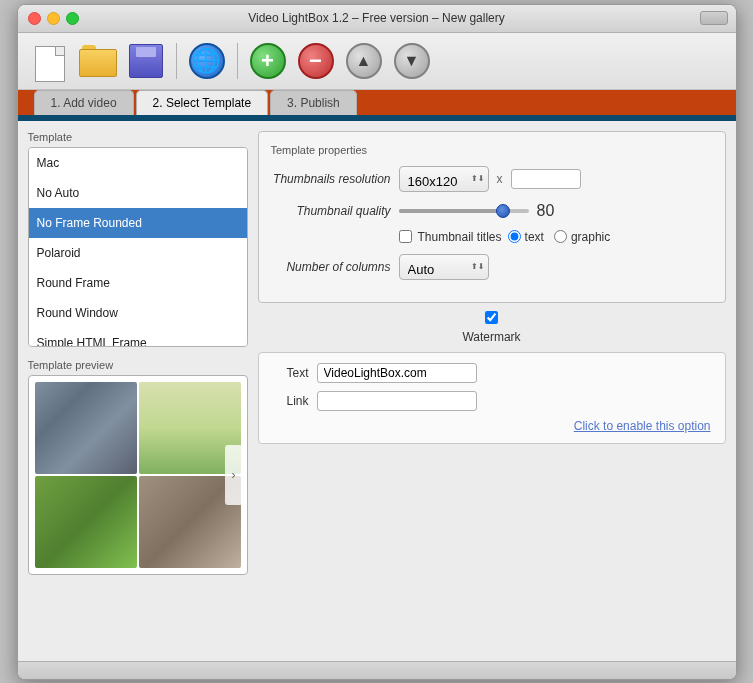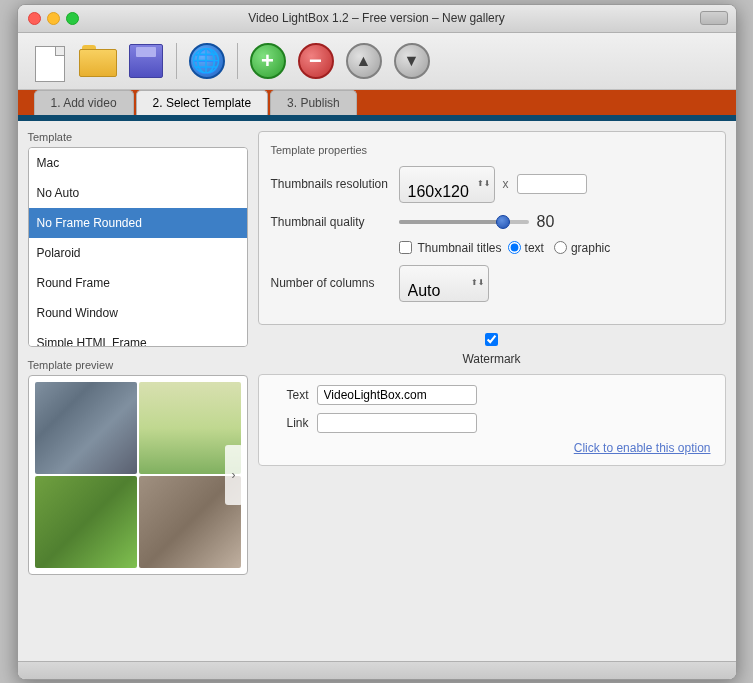--- a/index.html
+++ b/index.html
@@ -330,32 +330,33 @@
     .prop-row {
       display: flex;
       align-items: center;
       margin-bottom: 10px;
       gap: 8px;
     }
     .prop-label {
       font-size: 12px;
       color: #333;
       min-width: 120px;
-      text-align: left;
+      text-align: right;
+      font-style: italic;
     }
     .select-wrap {
       position: relative;
       display: inline-block;
     }
     .select-wrap select {
       background: linear-gradient(to bottom, #f8f8f8, #e8e8e8);
       border: 1px solid #b0b0b0;
       border-radius: 4px;
-      padding: 16px 24px 2px 8px;
-      font-size: 16px;
+      padding: 7px 24px 2px 8px;
+      font-size: 13px;
       appearance: none;
       cursor: pointer;
       min-width: 90px;
     }
     .select-wrap::after {
       content: '⬆⬇';
       font-size: 8px;
       position: absolute;
       right: 4px;
       top: 50%;

